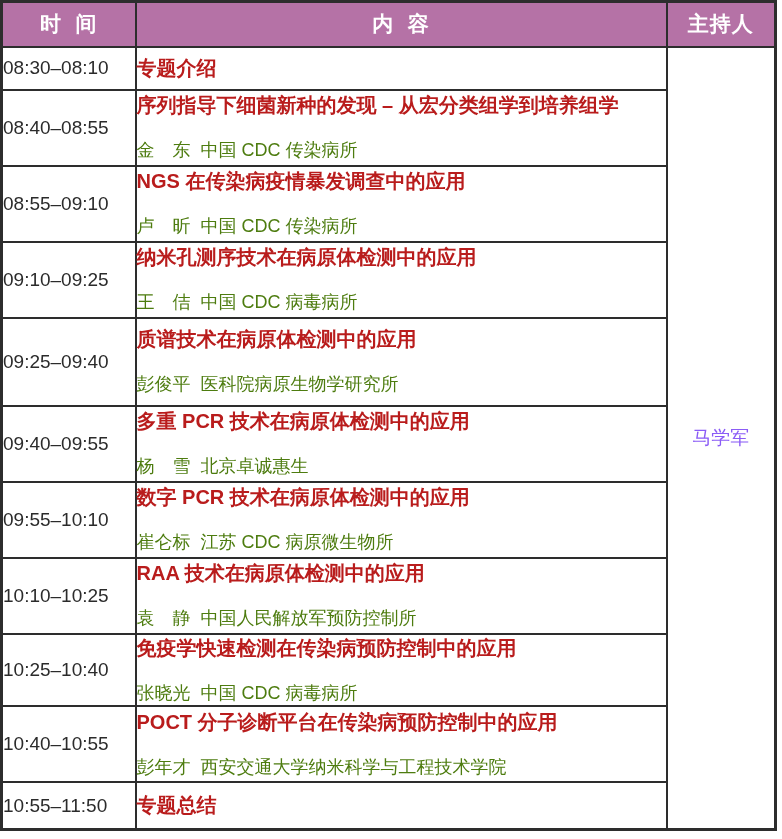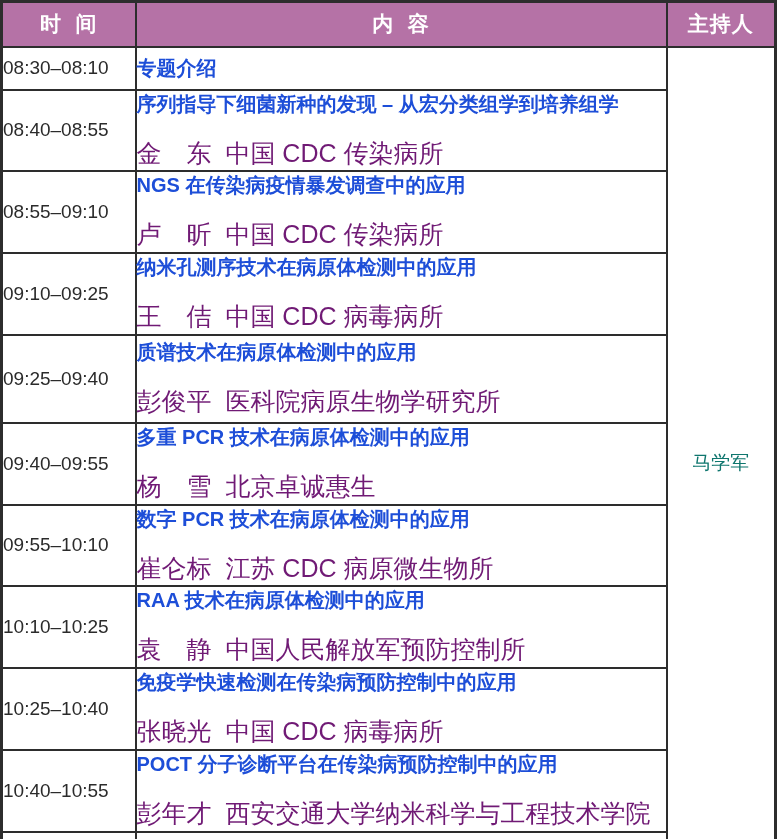--- a/index.html
+++ b/index.html
@@ -48,35 +48,35 @@
     color: #2b2b2b;
     white-space: pre;
   }
   td.content {
     vertical-align: middle;
     padding: 8px 10px 8px 11px;
   }
   td.content .title {
     font-weight: bold;
     font-size: 20px;
-    color: #1d4ed8;
+    color: #b91c1c;
     line-height: 1.35;
   }
   td.content .speaker {
-    font-size: 25px;
-    color: #701a75;
+    font-size: 18px;
+    color: #4d7c0f;
     line-height: 1.35;
     margin-top: 19px;
     white-space: pre;
   }
   td.moderator {
     text-align: center;
     vertical-align: middle;
     font-size: 19px;
-    color: #0f766e;
+    color: #8b5cf6;
   }
 </style>
 </head>
 <body>
 
 <div class="page">
   <table class="schedule">
     <colgroup>
       <col class="col-time">
       <col class="col-content">

